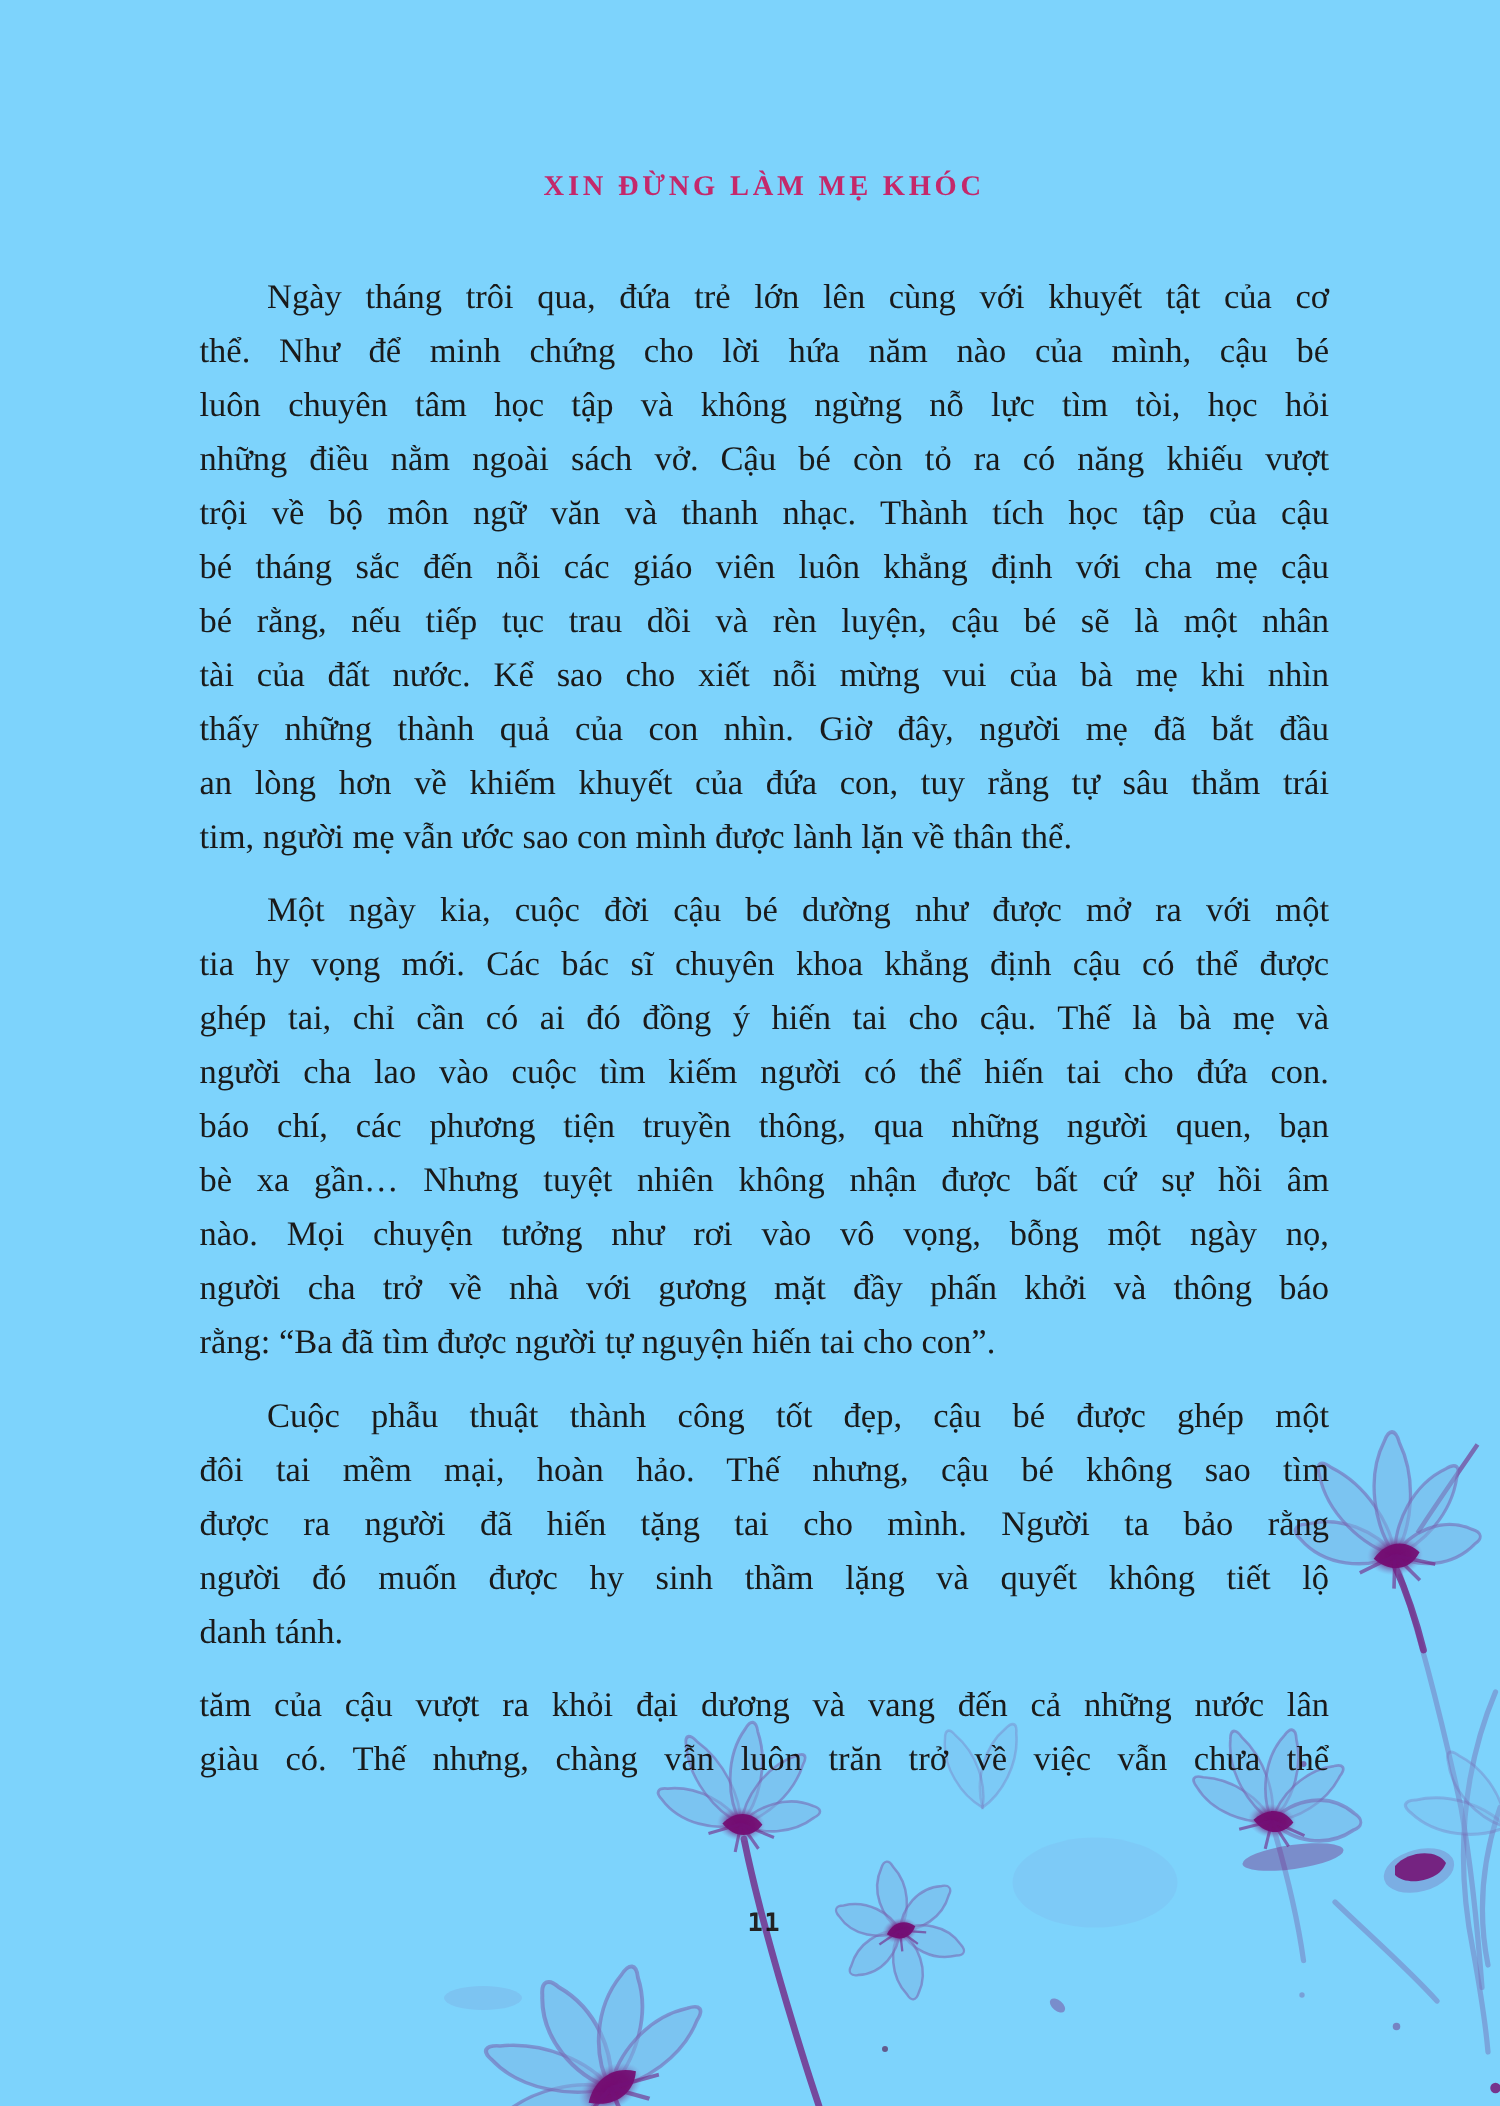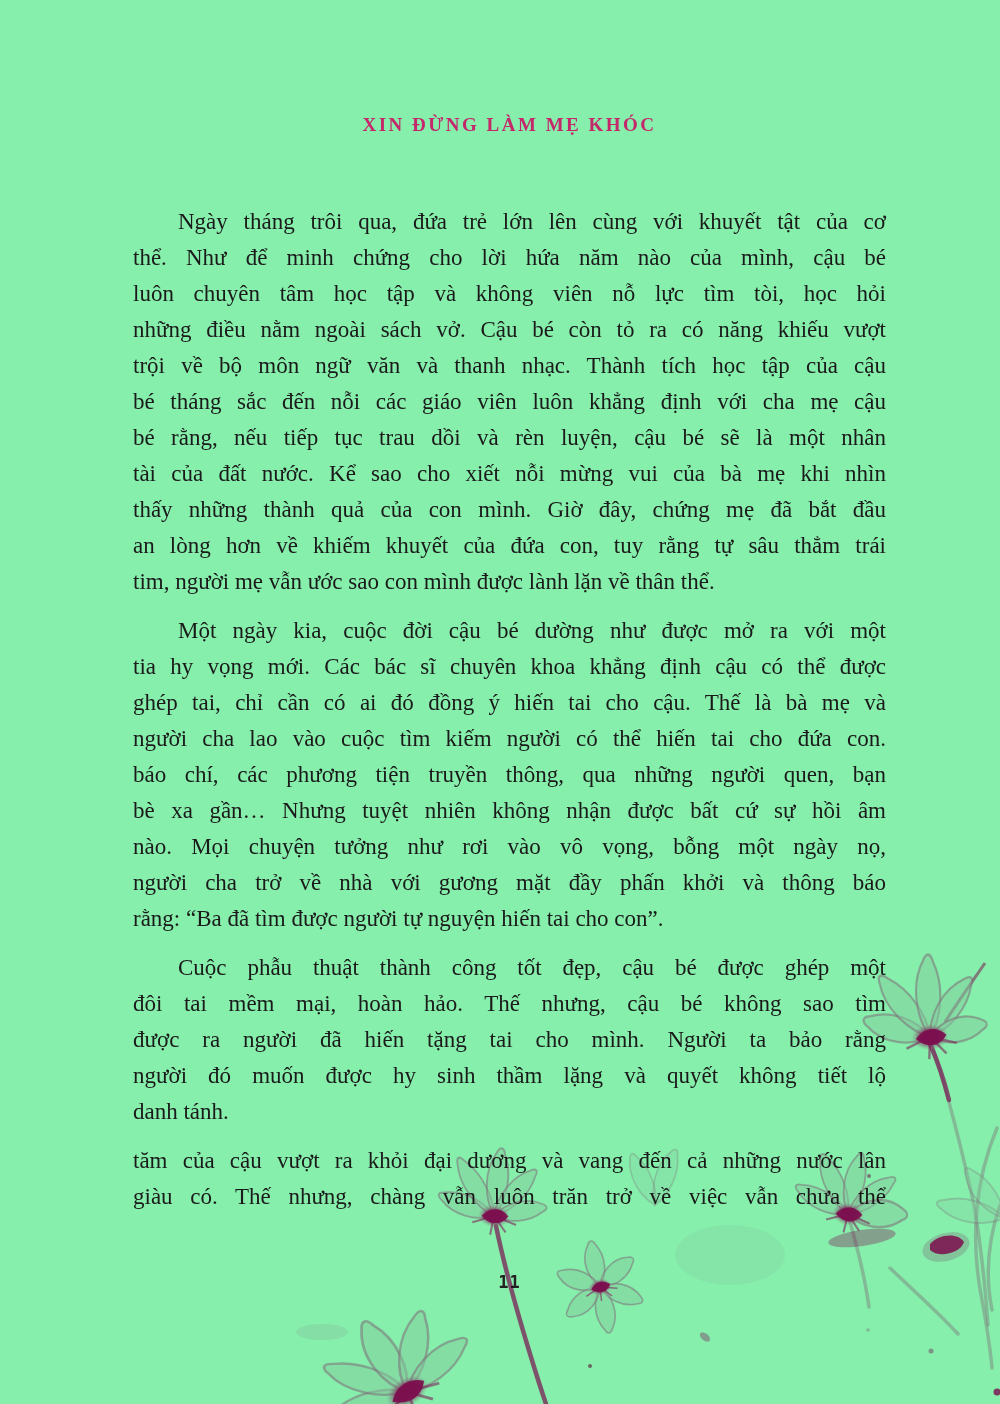--- a/index.html
+++ b/index.html
@@ -1,36 +1,36 @@
 <!DOCTYPE html>
 <html><head>
 <meta charset="utf-8">
 <style>
   html,body{margin:0;padding:0;background:#e8e8e8;}
   .page{
     position:relative;
     width:1000px;height:1404px;
     margin:0 auto;
-    background:#86efac;
+    background:#7dd3fc;
     overflow:hidden;
     font-family:"Liberation Serif","DejaVu Serif",serif;
   }
   .title{
     position:absolute;
     left:133px;top:101px;width:753px;
     text-align:center;
     font-size:19px;
     font-weight:bold;
     letter-spacing:2.5px;
     color:#C4286B;
     z-index:1;
   }
   .text-block{
     position:absolute;
-    left:133px;top:204px;width:753px;
+    left:133px;top:180px;width:753px;
     color:#1a1a1a;
     font-size:23px;
     line-height:36px;
     z-index:1;
   }
   .para{margin:0 0 13px 0;}
   .para:last-child{margin-bottom:0;}
   .line{
     text-align:justify;
     text-align-last:justify;
@@ -66,27 +66,27 @@
 <body>
 
 <div class="page">
 
   <h1 class="title" style="color: rgb(196, 40, 107);">XIN ĐỪNG LÀM MẸ KHÓC</h1>
 
   <main class="text-block">
       <div class="para">
         <div class="line first">Ngày tháng trôi qua, đứa trẻ lớn lên cùng với khuyết tật của cơ</div>
         <div class="line">thể. Như để minh chứng cho lời hứa năm nào của mình, cậu bé</div>
-        <div class="line">luôn chuyên tâm học tập và không viên nỗ lực tìm tòi, học hỏi</div>
+        <div class="line">luôn chuyên tâm học tập và không ngừng nỗ lực tìm tòi, học hỏi</div>
         <div class="line">những điều nằm ngoài sách vở. Cậu bé còn tỏ ra có năng khiếu vượt</div>
         <div class="line">trội về bộ môn ngữ văn và thanh nhạc. Thành tích học tập của cậu</div>
         <div class="line">bé tháng sắc đến nỗi các giáo viên luôn khẳng định với cha mẹ cậu</div>
         <div class="line">bé rằng, nếu tiếp tục trau dồi và rèn luyện, cậu bé sẽ là một nhân</div>
         <div class="line">tài của đất nước. Kể sao cho xiết nỗi mừng vui của bà mẹ khi nhìn</div>
-        <div class="line">thấy những thành quả của con mình. Giờ đây, chứng mẹ đã bắt đầu</div>
+        <div class="line">thấy những thành quả của con nhìn. Giờ đây, người mẹ đã bắt đầu</div>
         <div class="line">an lòng hơn về khiếm khuyết của đứa con, tuy rằng tự sâu thẳm trái</div>
         <div class="line lastline">tim, người mẹ vẫn ước sao con mình được lành lặn về thân thể.</div>
       </div>
       <div class="para">
         <div class="line first">Một ngày kia, cuộc đời cậu bé dường như được mở ra với một</div>
         <div class="line">tia hy vọng mới. Các bác sĩ chuyên khoa khẳng định cậu có thể được</div>
         <div class="line">ghép tai, chỉ cần có ai đó đồng ý hiến tai cho cậu. Thế là bà mẹ và</div>
         <div class="line">người cha lao vào cuộc tìm kiếm người có thể hiến tai cho đứa con.</div>
         <div class="line">báo chí, các phương tiện truyền thông, qua những người quen, bạn</div>
         <div class="line">bè xa gần… Nhưng tuyệt nhiên không nhận được bất cứ sự hồi âm</div>

